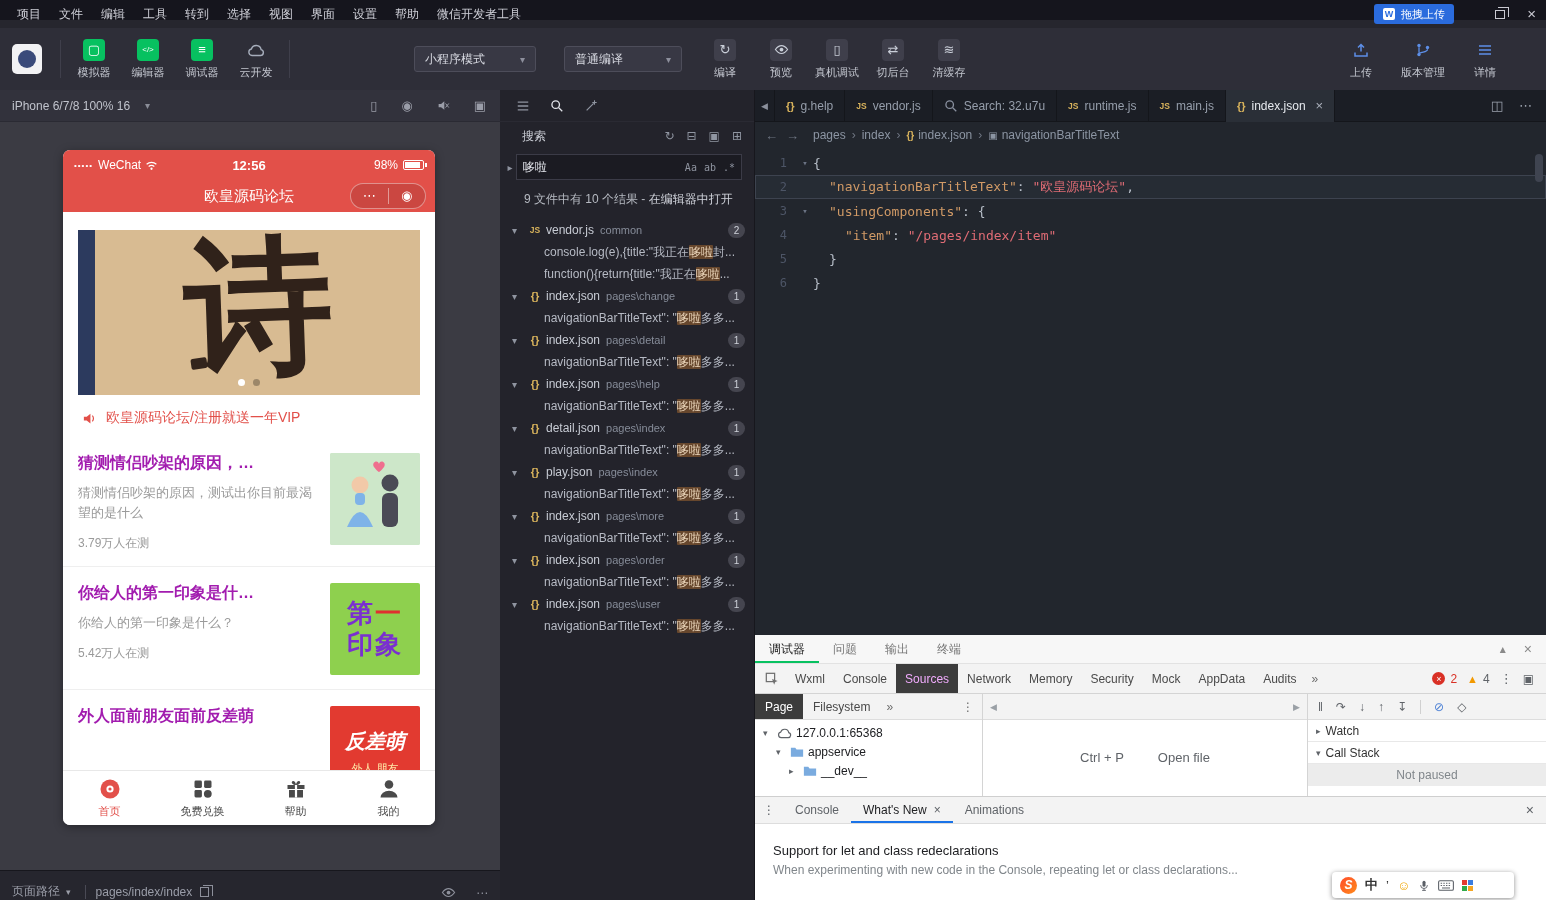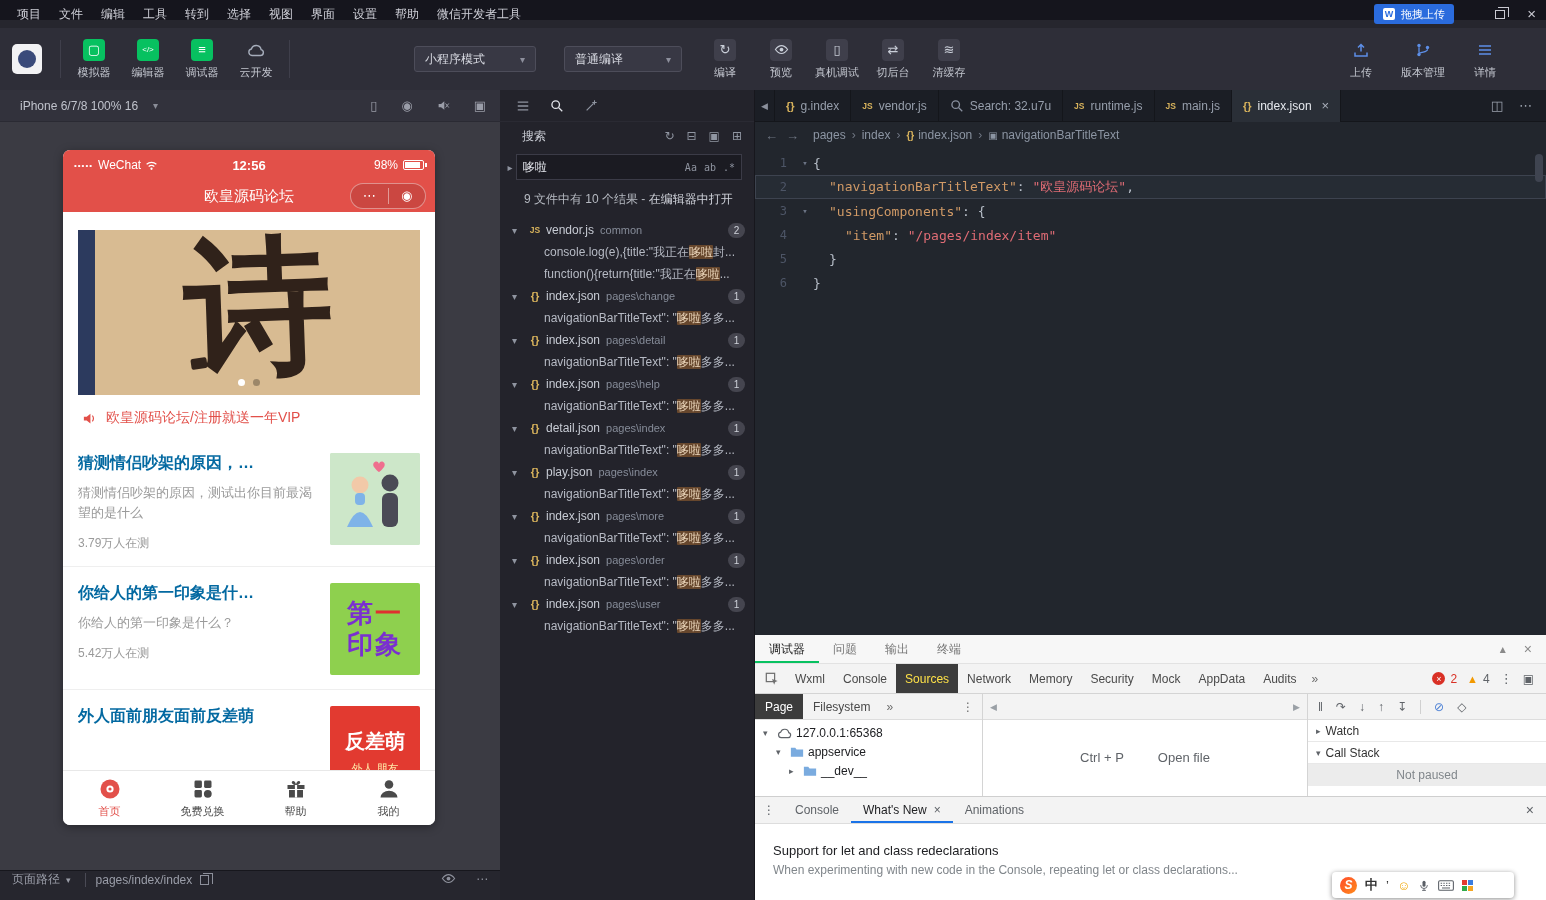--- a/index.html
+++ b/index.html
@@ -33,21 +33,21 @@
 .tool-label{white-space:nowrap}
 .select{height:26px;background:#383844;border:1px solid #4d4d5a;border-radius:3px;color:#d8dae2;font-size:12px;display:flex;align-items:center;padding:0 10px;justify-content:space-between}
 .select .caret{color:#8d8f9c;margin-left:18px;font-size:10px}
 .mode{width:122px;margin-left:118px}
 .compile{width:118px;margin-left:28px}
 .actions{margin-left:16px;gap:2px}
 .right-group{margin-left:auto;margin-right:34px;gap:8px}
 
 
 .device-bar{position:absolute;left:0;top:90px;width:500px;height:32px;background:#32323c;display:flex;align-items:center;color:#c0c3cc;font-size:12px;border-bottom:1px solid #2a2a33}
-.device-label{margin-left:20px;display:flex;align-items:center;gap:15px}
+.device-label{margin-left:12px;display:flex;align-items:center;gap:15px}
 .device-label .caret{color:#8a8d98;font-size:10px}
 .device-icons{margin-left:auto;margin-right:14px;display:flex;gap:24px;color:#9a9da8;font-size:13px;align-items:center}
 .sim-area{position:absolute;left:0;top:122px;width:500px;height:748px;background:#3b3b43}
 .phone{position:absolute;left:63px;top:28px;width:372px;height:675px;background:#fff;border-radius:7px;overflow:hidden;box-shadow:0 2px 10px rgba(0,0,0,.35)}
 .p-status{height:30px;background:#e25049;color:#fff;display:flex;align-items:center;font-size:12px;padding:0 11px;position:relative}
 .p-status .sig{font-size:8px;letter-spacing:1px;margin-right:5px}
 .p-status .time{position:absolute;left:50%;transform:translateX(-50%);font-weight:bold;font-size:13px}
 .p-status .right{margin-left:auto;display:flex;align-items:center;gap:5px}
 .bat{width:21px;height:10px;border:1px solid #fff;border-radius:2px;position:relative}
 .bat::before{content:"";position:absolute;left:1px;top:1px;bottom:1px;width:15px;background:#fff}
@@ -64,35 +64,35 @@
 .car-dots{position:absolute;bottom:9px;left:50%;transform:translateX(-50%);display:flex;gap:8px}
 .car-dots .dot{width:7px;height:7px;border-radius:50%}
 .dot.on{background:#fff}
 .dot.off{background:rgba(0,0,0,.28)}
 .announce{display:flex;align-items:center;gap:9px;padding:14px 19px 10px;color:#e2504a;font-size:14px}
 .announce .icon{display:flex;color:#e2504a}
 .cards{padding:0}
 .card{display:flex;padding:16px 15px 14px;gap:12px;border-top:1px solid #efefef}
 .card:first-child{border-top:none}
 .card-text{flex:1;min-width:0}
-.card-title{font-size:16px;font-weight:bold;color:#0369a1;margin-bottom:9px;white-space:nowrap;overflow:hidden}
+.card-title{font-size:16px;font-weight:bold;color:#a21caf;margin-bottom:9px;white-space:nowrap;overflow:hidden}
 .card-desc{font-size:13px;color:#9a9a9a;line-height:1.55}
 .card-count{font-size:12px;color:#9a9a9a;margin-top:12px}
 .card-img{width:90px;height:92px;border-radius:2px;flex-shrink:0;overflow:hidden;display:flex;flex-direction:column;align-items:center;justify-content:center}
 .card-img svg{display:block}
 .card-img.text-green .img-line{font-size:26px;font-weight:bold;line-height:1.2;letter-spacing:2px}
 .card-img.text-red .img-line:first-child{font-size:20px;font-weight:bold}
 .card-img.text-red .img-line + .img-line{font-size:11px;margin-top:6px}
 .p-tabbar{position:absolute;left:0;bottom:0;width:100%;height:55px;background:#fff;border-top:1px solid #e8e8e8;display:flex}
 .p-tab{flex:1;display:flex;flex-direction:column;align-items:center;justify-content:center;gap:4px;font-size:11px;color:#4a4a4a}
 .p-tab.active{color:#e2504a}
 .p-tab .icon{display:flex}
 
 
-.status-bar{position:absolute;left:0;top:870px;width:500px;height:30px;background:#26262e;border-top:1px solid #17171d;display:flex;align-items:flex-start;color:#9a9da8;font-size:12px}
+.status-bar{position:absolute;left:0;top:870px;width:500px;height:30px;background:#26262e;border-top:1px solid #17171d;display:flex;align-items:flex-end;color:#9a9da8;font-size:12px}
 .status-bar .caret{font-size:9px;margin:0 4px 0 6px}
 .sb-div{width:1px;height:14px;background:#4a4a55;margin:0 10px}
 .status-bar .left{display:flex;align-items:center;margin-left:12px}
 .status-bar .right{margin-left:auto;margin-right:12px;display:flex;align-items:center;gap:20px;color:#8d909b}
 .copy-ic{width:9px;height:10px;border:1px solid #8d909b;position:relative;display:inline-block;margin-left:8px}
 .copy-ic::before{content:"";position:absolute;left:2px;top:-3px;width:9px;height:10px;border:1px solid #8d909b;border-left:none;border-bottom:none}
 
 
 .search-panel{position:absolute;left:500px;top:90px;width:255px;height:810px;background:#23232b;border-right:1px solid #17171d}
 .sp-toolbar{height:32px;display:flex;align-items:center;gap:20px;padding-left:16px;color:#8f94a0;border-bottom:1px solid #2a2a33}
@@ -150,21 +150,21 @@
 
 
 .debugger{position:absolute;left:755px;top:635px;width:791px;height:265px;background:#fff}
 .dbg-row1{height:29px;background:#f7f7f7;border-bottom:1px solid #e2e2e2;display:flex;align-items:center;font-size:12px;color:#777}
 .dbg-tab{padding:0 14px;height:100%;display:flex;align-items:center;cursor:default}
 .dbg-tab.active{color:#222;box-shadow:inset 0 -2px 0 #07c160}
 .dbg-row1 .right{margin-left:auto;display:flex;gap:18px;margin-right:14px;color:#8a8a8a;align-items:center}
 .dbg-row2{height:30px;background:#f3f3f3;border-bottom:1px solid #d4d4d4;display:flex;align-items:center;font-size:12px;color:#4a4a4a}
 .inspect{margin:0 7px 0 10px;color:#6e6e6e;display:flex}
 .dt-tab{padding:0 9px;height:100%;display:flex;align-items:center;cursor:default;white-space:nowrap}
-.dt-tab.active{background:#3c3c3c;color:#fde047}
+.dt-tab.active{background:#3c3c3c;color:#f0abfc}
 .dt-more{color:#6e6e6e;padding:0 6px}
 .dbg-row2 .right{margin-left:auto;display:flex;align-items:center;gap:10px;margin-right:12px}
 .err-ic{width:13px;height:13px;border-radius:50%;background:#d93025;color:#fff;font-size:9px;display:flex;align-items:center;justify-content:center}
 .err-n{color:#d93025;font-size:12px;margin-left:-5px}
 .warn-ic{color:#f29900;font-size:11px}
 .warn-n{color:#5f6368;font-size:12px;margin-left:-5px}
 .kebab{color:#5f6368;font-size:13px}
 .panel-ic{color:#5f6368;font-size:12px}
 .sources{display:flex;height:103px;border-bottom:1px solid #cfcfcf}
 .src-nav{width:228px;border-right:1px solid #d4d4d4;display:flex;flex-direction:column}
@@ -424,21 +424,21 @@
               <div class="card-img text-green" style="background: rgb(142, 208, 78);">
                 <div class="img-line"><span style="color: rgb(122, 47, 208);">第</span><span style="color: rgb(224, 48, 48);">一</span></div>
                 <div class="img-line"><span style="color: rgb(122, 47, 208);">印象</span></div>
               </div>
             </div>
             <div class="card">
               <div class="card-text">
                 <div class="card-title">外人面前朋友面前反差萌</div>
               </div>
               <div class="card-img text-red" style="background: rgb(226, 58, 48);">
-                <div class="img-line"><span style="color: rgb(255, 255, 255);">反差萌</span></div>
+                <div class="img-line"><span style="color: rgb(255, 255, 255); font-style: italic;">反差萌</span></div>
                 <div class="img-line"><span style="color: rgb(255, 233, 168);">外人 朋友</span></div>
               </div>
             </div>
           </div>
         <div class="p-tabbar" id="phone-tabbar">
             <div class="p-tab active">
               <span class="icon" style="display: inline-flex;">
                 <svg viewBox="0 0 22 22" width="22" height="22">
                   <circle cx="11" cy="11" r="9.5" fill="currentColor"></circle>
                   <circle cx="11" cy="11" r="3.6" fill="#fff"></circle>
@@ -619,21 +619,21 @@
         <div class="res-match">navigationBarTitleText": "<span class="hl">哆啦</span>多多...</div>
       </div>
   </div>
 
   <div class="editor">
     <div class="ed-tabs">
       <span class="tab-scroll">◀</span>
       <span id="editor-tabs" style="display:flex;height:32px">
           <div class="ed-tab">
             <span class="file-ic json">{}</span>
-            <span>g.index</span>
+            <span>g.help</span>
           </div>
           <div class="ed-tab">
             <span class="file-ic js">JS</span>
             <span>vendor.js</span>
           </div>
           <div class="ed-tab">
             <span class="s-ic">
               <svg viewBox="0 0 16 16" width="14" height="14">
                 <circle cx="6.5" cy="6.5" r="4.3" fill="none" stroke="currentColor" stroke-width="1.5"></circle>
                 <line x1="10" y1="10" x2="14" y2="14" stroke="currentColor" stroke-width="1.5"></line>

